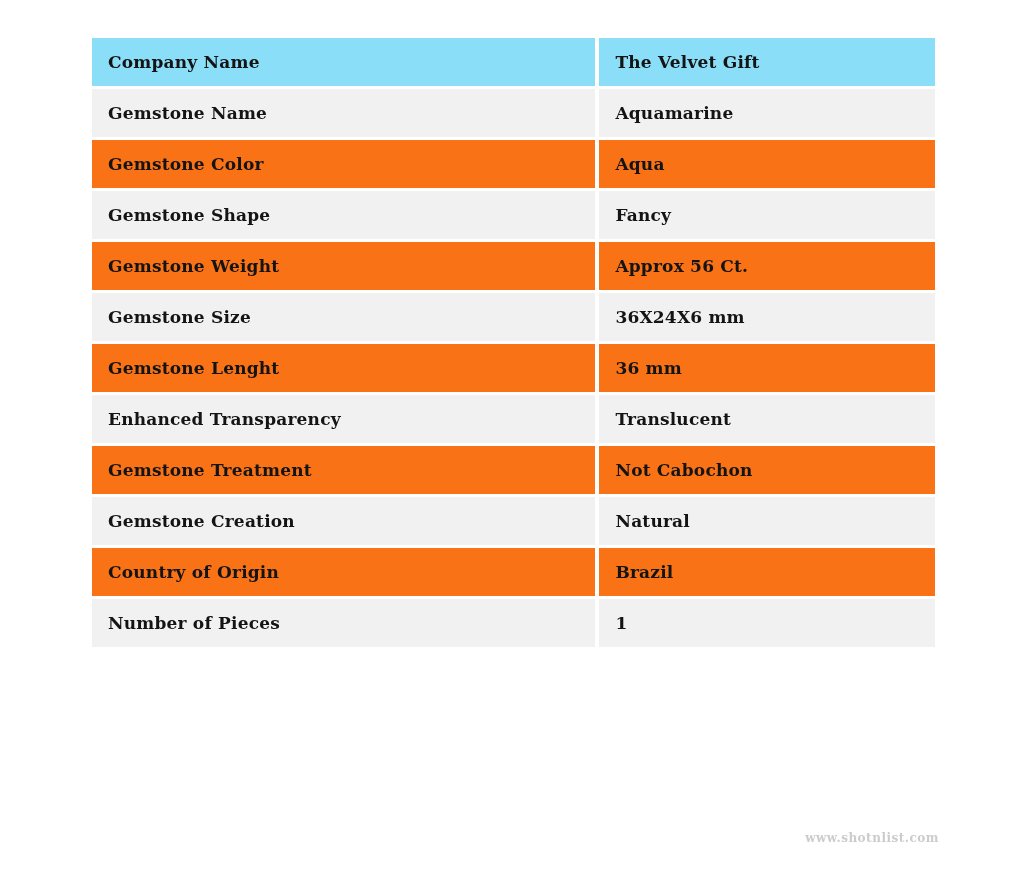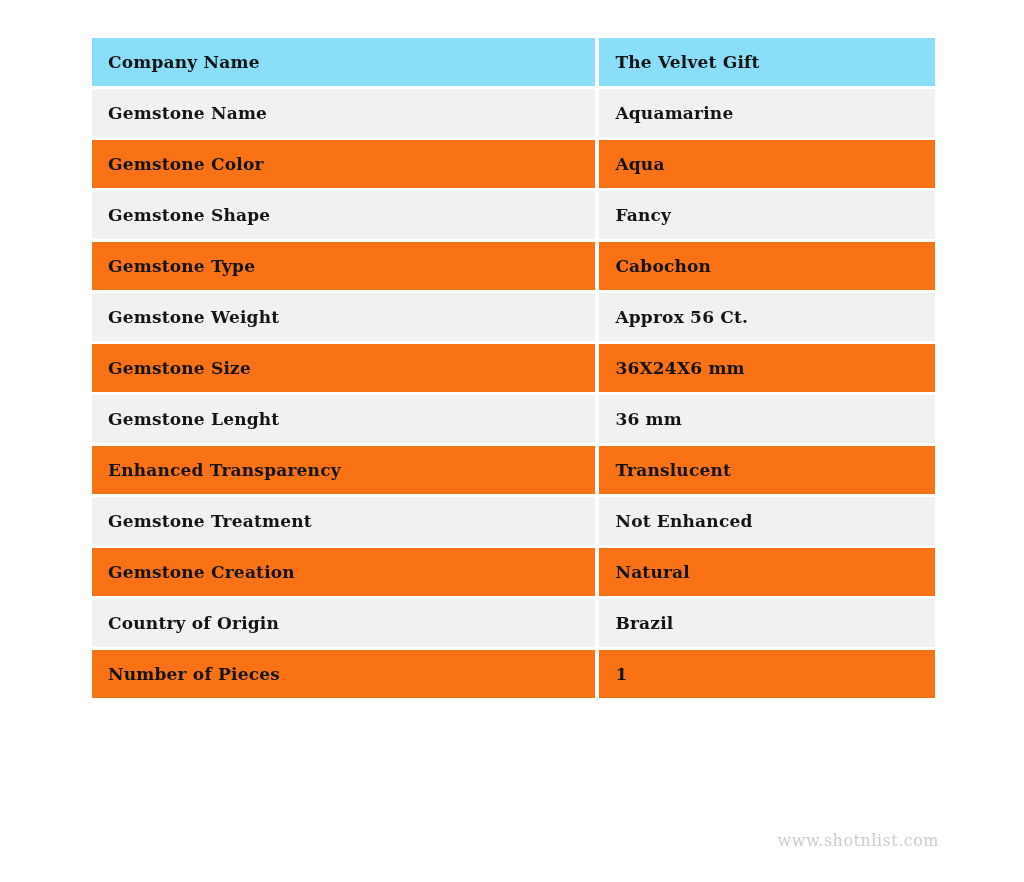--- a/index.html
+++ b/index.html
@@ -52,22 +52,22 @@
 
   tbody tr td { background: #f97316; }
   tbody tr:nth-child(odd) td { background: #F1F1F1; }
 
   .footer {
     position: absolute;
     left: 88px;
     top: 831px;
     width: 851px;
     text-align: right;
-    font-size: 16px;
-    font-weight: normal;
+    font-size: 12px;
+    font-weight: bold;
     color: #CCCCCC;
     letter-spacing: 0.5px;
   }
 </style>
 </head>
 <body>
 
 <div class="page">
 
   <table class="spec-table">
@@ -88,42 +88,38 @@
       </tr>
       <tr>
         <td>Gemstone Color</td>
         <td>Aqua</td>
       </tr>
       <tr>
         <td>Gemstone Shape</td>
         <td>Fancy</td>
       </tr>
       <tr>
-        <td>Gemstone Type</td>
-        <td>Cabochon</td>
-      </tr>
-      <tr>
         <td>Gemstone Weight</td>
         <td>Approx 56 Ct.</td>
       </tr>
       <tr>
         <td>Gemstone Size</td>
         <td>36X24X6 mm</td>
       </tr>
       <tr>
         <td>Gemstone Lenght</td>
         <td>36 mm</td>
       </tr>
       <tr>
         <td>Enhanced Transparency</td>
         <td>Translucent</td>
       </tr>
       <tr>
         <td>Gemstone Treatment</td>
-        <td>Not Enhanced</td>
+        <td>Not Cabochon</td>
       </tr>
       <tr>
         <td>Gemstone Creation</td>
         <td>Natural</td>
       </tr>
       <tr>
         <td>Country of Origin</td>
         <td>Brazil</td>
       </tr>
       <tr>

